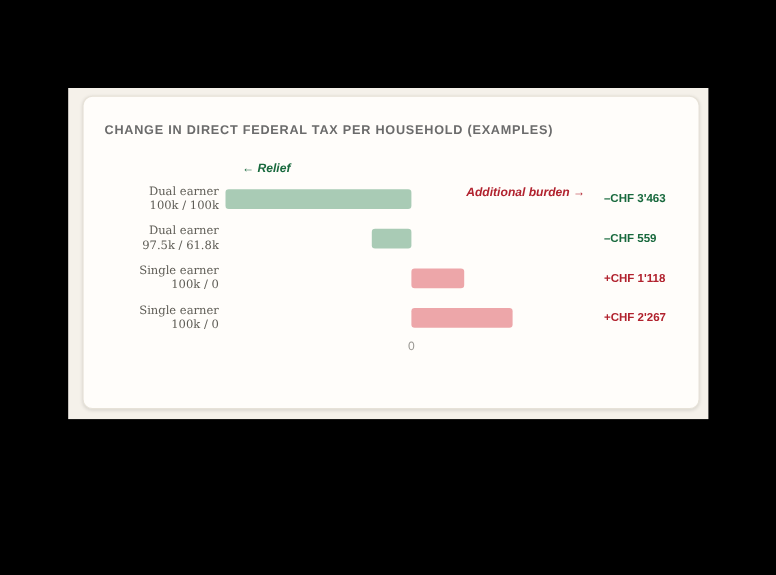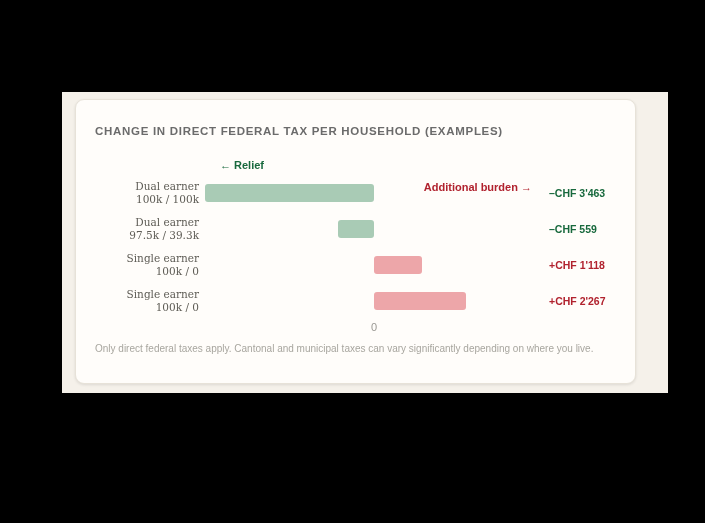--- a/index.html
+++ b/index.html
@@ -7,25 +7,24 @@
     padding: 0;
     background: #000000;
     width: 705px;
     height: 523px;
     overflow: hidden;
     font-family: "Liberation Sans", sans-serif;
   }
   .backdrop {
     position: absolute;
     left: 62px;
-    top: 92px;
+    top: 80px;
     width: 582px;
     height: 301px;
     background: #f5f1ea;
-    padding-left: 24px;
   }
   .card {
     position: absolute;
     left: 13px;
     top: 7px;
     width: 561px;
     height: 285px;
     box-sizing: border-box;
     background: #fffdfa;
     border: 1px solid #e7e2d8;
@@ -41,21 +40,21 @@
     letter-spacing: 0.7px;
     color: #6b6b6b;
     text-transform: uppercase;
     white-space: nowrap;
   }
   .grid-row {
     display: grid;
     grid-template-columns: 104px 338px 1fr;
     column-gap: 6px;
   }
-  .chart-header { margin-top: 20px; }
+  .chart-header { margin-top: 20px; font-style: italic; }
   .header-flex {
     grid-column: 2;
     display: flex;
     justify-content: space-between;
     align-items: center;
     padding: 0 11px 0 15px;
     height: 13px;
   }
   .header-label {
     font-size: 11px;
@@ -132,21 +131,21 @@
             <div>100k / 100k</div>
           </div>
           <div class="plot">
             <div class="bar" style="width: 50%; background: rgb(169, 203, 181); right: 50%;"></div>
           </div>
           <div class="row-value" style="color: rgb(24, 105, 61);">–CHF 3'463</div>
         </div>
         <div class="grid-row chart-row">
           <div class="row-label">
             <div>Dual earner</div>
-            <div>97.5k / 39.3k</div>
+            <div>97.5k / 61.8k</div>
           </div>
           <div class="plot">
             <div class="bar" style="width: 10.68%; background: rgb(169, 203, 181); right: 50%;"></div>
           </div>
           <div class="row-value" style="color: rgb(24, 105, 61);">–CHF 559</div>
         </div>
         <div class="grid-row chart-row">
           <div class="row-label">
             <div>Single earner</div>
             <div>100k / 0</div>
@@ -167,17 +166,16 @@
           <div class="row-value" style="color: rgb(177, 34, 46);">+CHF 2'267</div>
         </div>
       </div>
 
     <div class="grid-row chart-axis">
       <div class="axis-plot">
         <span class="zero-label">0</span>
       </div>
     </div>
 
-    <p class="footnote">Only direct federal taxes apply. Cantonal and municipal taxes can vary significantly depending on where you live.</p>
 
 
   </div>
 </div>
 
 </body></html>

